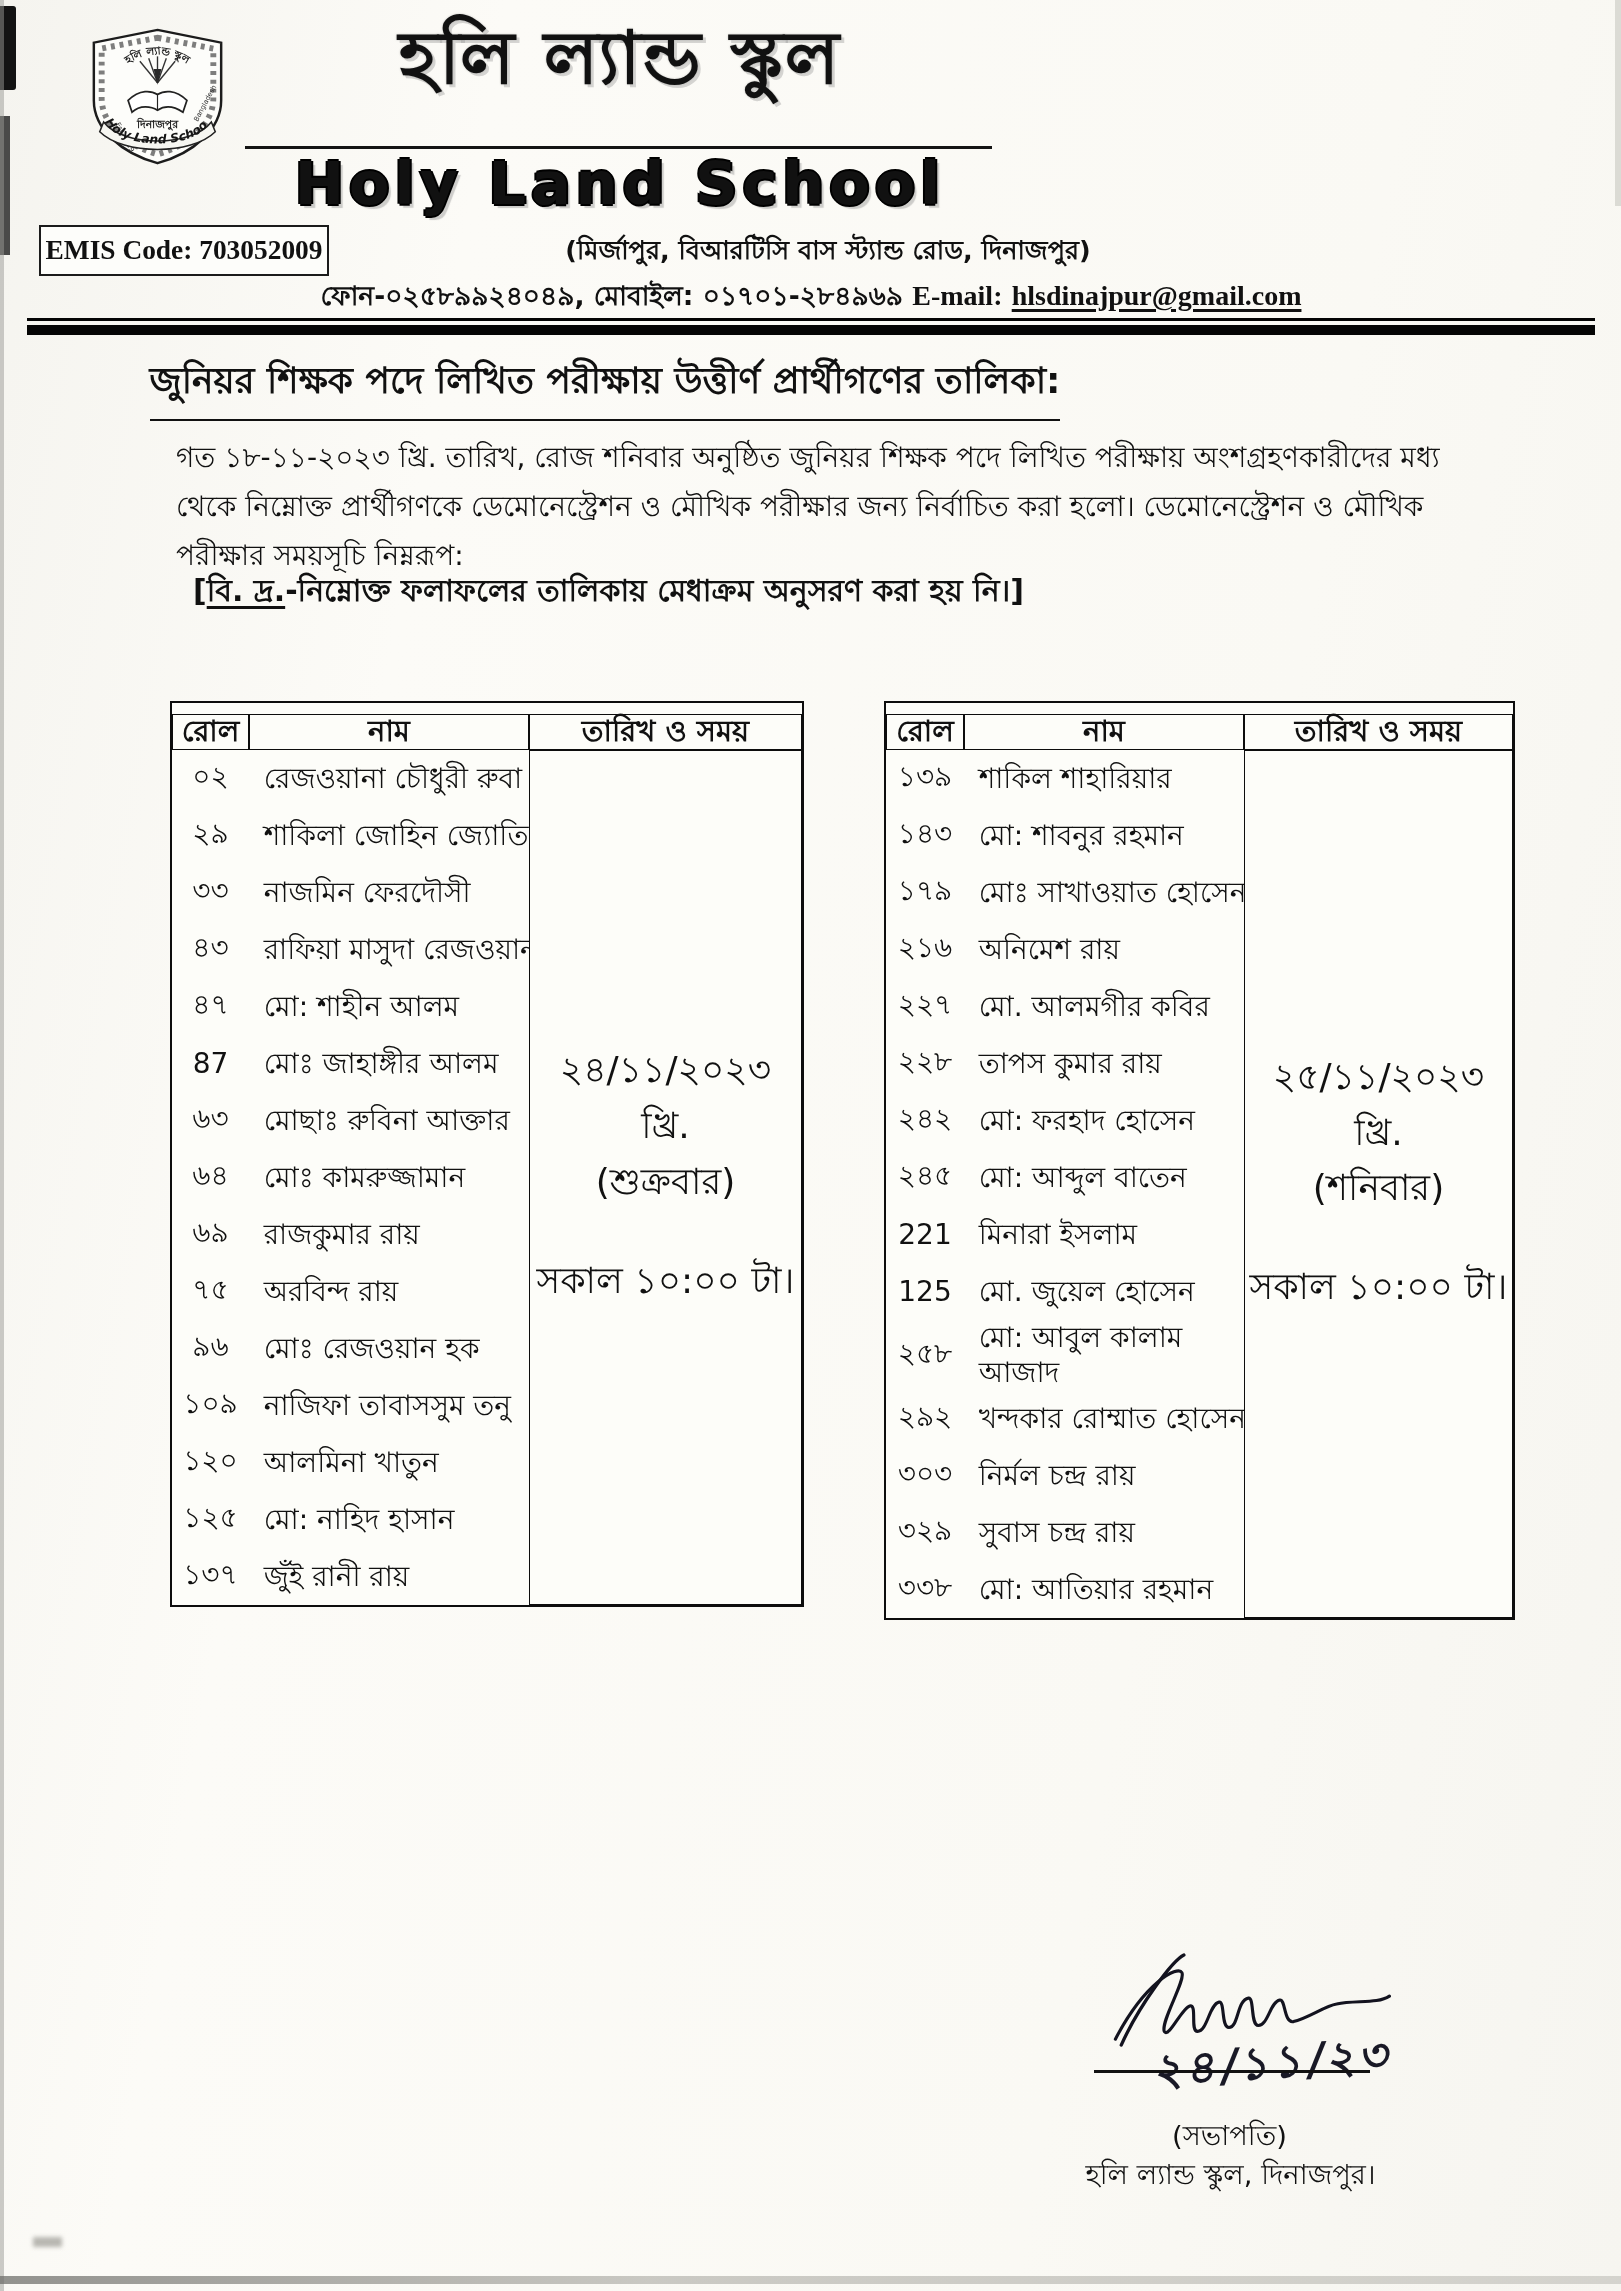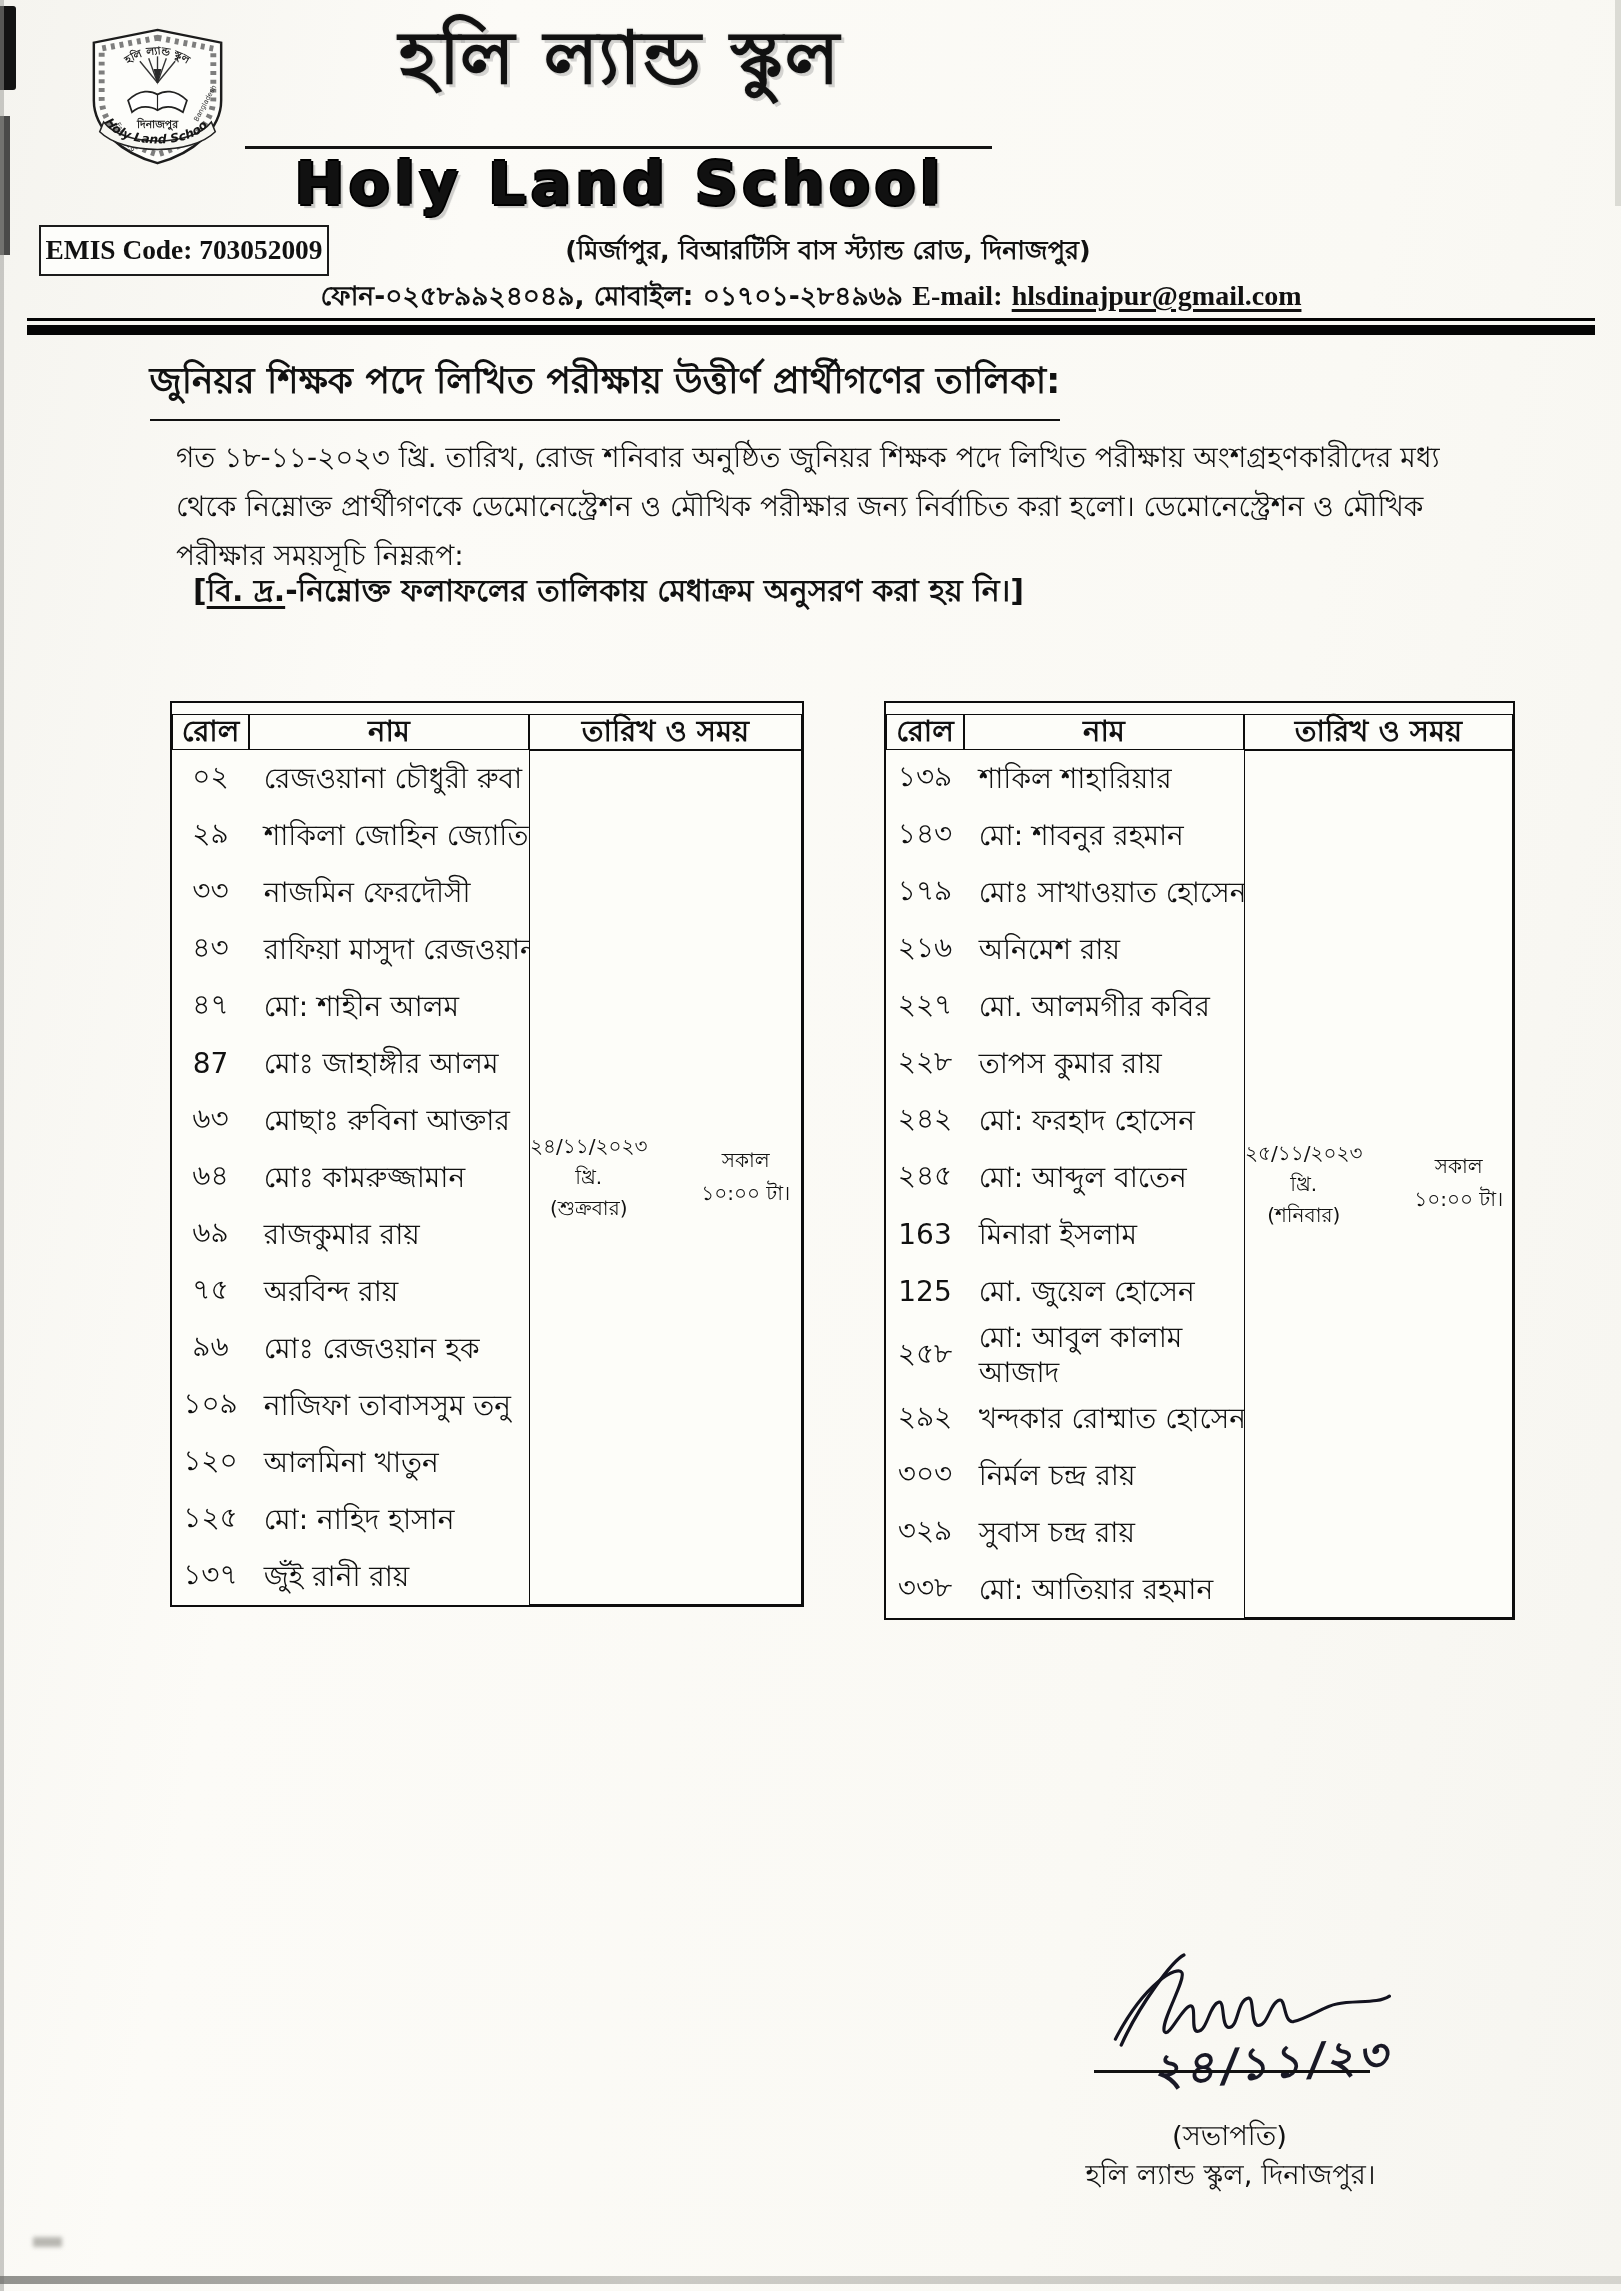--- a/index.html
+++ b/index.html
@@ -80,22 +80,22 @@
   .ctable > div{border:1.5px solid #0d0d0d;}
   .th{
     display:flex;align-items:center;justify-content:center;
     font-size:29px;font-weight:bold;margin-top:11px;
   }
   .td{display:flex;align-items:center;font-size:28px;}
   .td.roll{justify-content:center;}
   .td.name{padding-left:14.7px;white-space:pre;overflow:hidden;line-height:1.25;}
   .datecell{
     grid-column:3;grid-row:2 / span 15;
-    display:flex;flex-direction:row;align-items:center;justify-content:center;
-    gap:43px;font-size:20px;text-align:center;
+    display:flex;flex-direction:column;align-items:center;justify-content:center;
+    gap:43px;font-size:36px;text-align:center;
   }
   .datecell .dateday{line-height:1.55;}
   .rows-host{display:contents;}
   
   .sig-svg{position:absolute;left:1086px;top:1949px;width:323px;height:108px;}
   .sig-date{
     position:absolute;left:1155px;top:2027px;width:255px;
     font-size:45px;font-weight:bold;color:#191926;
     transform:rotate(-4deg) skewX(-10deg);letter-spacing:3.9px;white-space:nowrap;
   }
@@ -266,21 +266,21 @@
       
         <div class="td roll">২২৮</div>
         <div class="td name">তাপস কুমার রায়</div>
       
         <div class="td roll">২৪২</div>
         <div class="td name">মো: ফরহাদ হোসেন</div>
       
         <div class="td roll">২৪৫</div>
         <div class="td name">মো: আব্দুল বাতেন</div>
       
-        <div class="td roll">163</div>
+        <div class="td roll">221</div>
         <div class="td name">মিনারা ইসলাম</div>
       
         <div class="td roll">125</div>
         <div class="td name">মো. জুয়েল হোসেন</div>
       
         <div class="td roll">২৫৮</div>
         <div class="td name">মো: আবুল কালাম
 আজাদ</div>
       
         <div class="td roll">২৯২</div>

